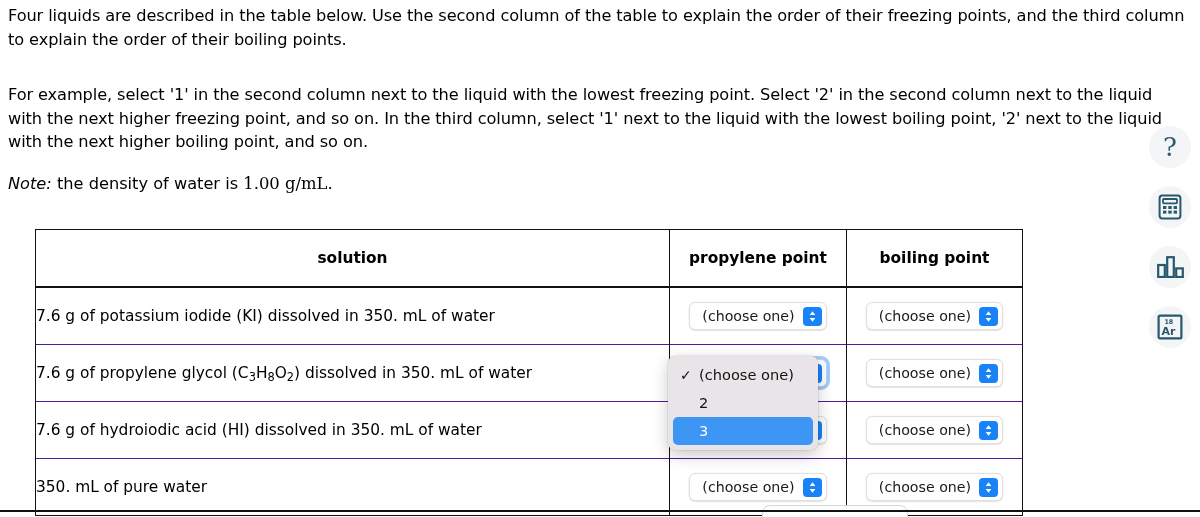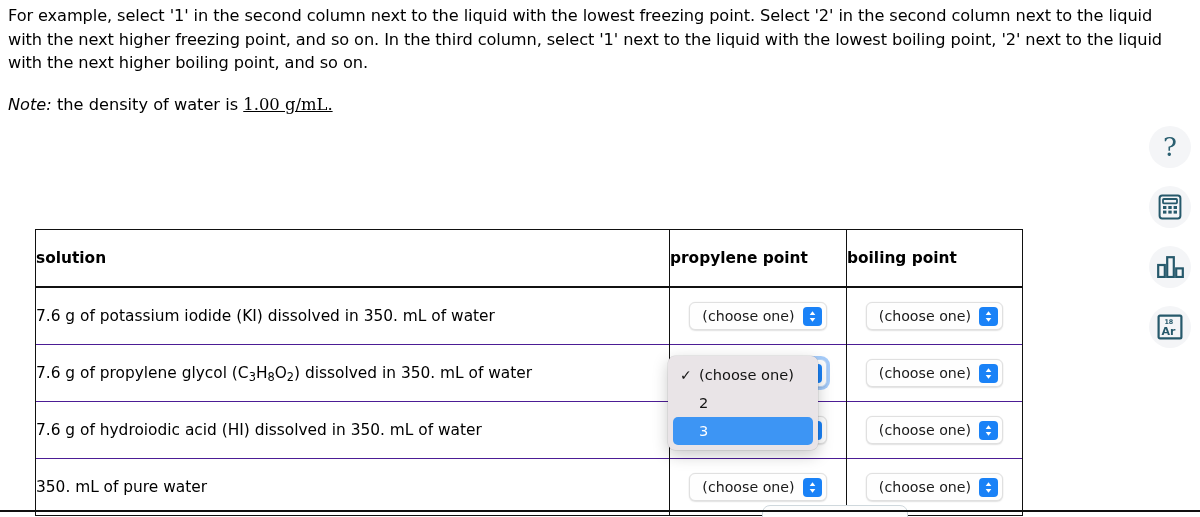--- a/index.html
+++ b/index.html
@@ -35,21 +35,20 @@
     font-size: 16.2px;
     line-height: 23.5px;
   }
   .note-label {
     font-style: italic;
     margin-top: 14px;
   }
   .mathserif {
     font-family: "DejaVu Serif", "Liberation Serif", serif;
     font-size: 16.4px;
-    text-decoration: underline;
   }
 
   
   .tbl-wrap {
     position: absolute;
     left: 35px;
     top: 229px;
     width: 988px;
   }
   table.qtable {
@@ -61,21 +60,21 @@
   table.qtable th, table.qtable td {
     border-left: 1.3px solid #111;
     border-right: 1.3px solid #111;
     padding: 0;
     vertical-align: middle;
   }
   table.qtable thead th {
     border-top: 1.3px solid #111;
     border-bottom: 2.1px solid #111;
     height: 56px;
-    text-align: left;
+    text-align: center;
     font-weight: bold;
     font-size: 15.4px;
   }
   table.qtable tbody td {
     border-top: 1px solid #4c1d95;
     height: 56px;
     font-size: 15.4px;
   }
   table.qtable tbody tr:first-child td {
     border-top: none;
@@ -221,20 +220,21 @@
     width: 1200px;
     height: 1.6px;
     background: #111;
     z-index: 20;
   }
 </style>
 </head>
 <body>
 
 <div class="prose">
+  <div class="para">Four liquids are described in the table below. Use the second column of the table to explain the order of their freezing points, and the third column to explain the order of their boiling points.</div>
   <div class="para">For example, select '1' in the second column next to the liquid with the lowest freezing point. Select '2' in the second column next to the liquid with the next higher freezing point, and so on. In the third column, select '1' next to the liquid with the lowest boiling point, '2' next to the liquid with the next higher boiling point, and so on.</div>
   <div class="note">
     <span class="note-label">Note:</span>
     <span>the density of water is</span>
     <span class="mathserif">1.00 g/mL.</span>
   </div>
 </div>
 
 <div class="tbl-wrap">
   <table class="qtable">

